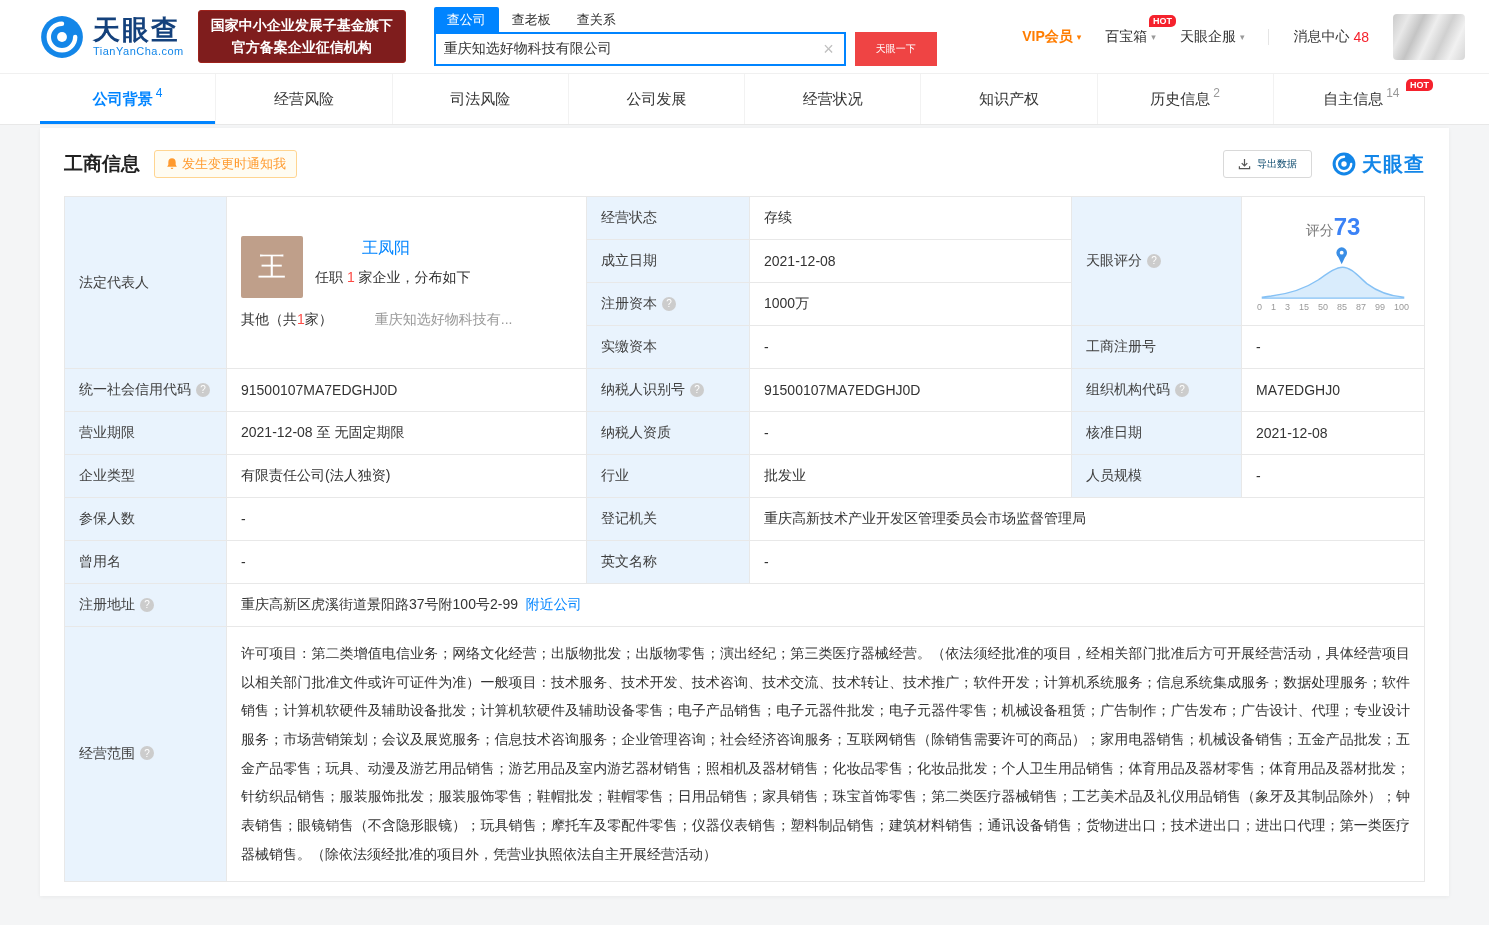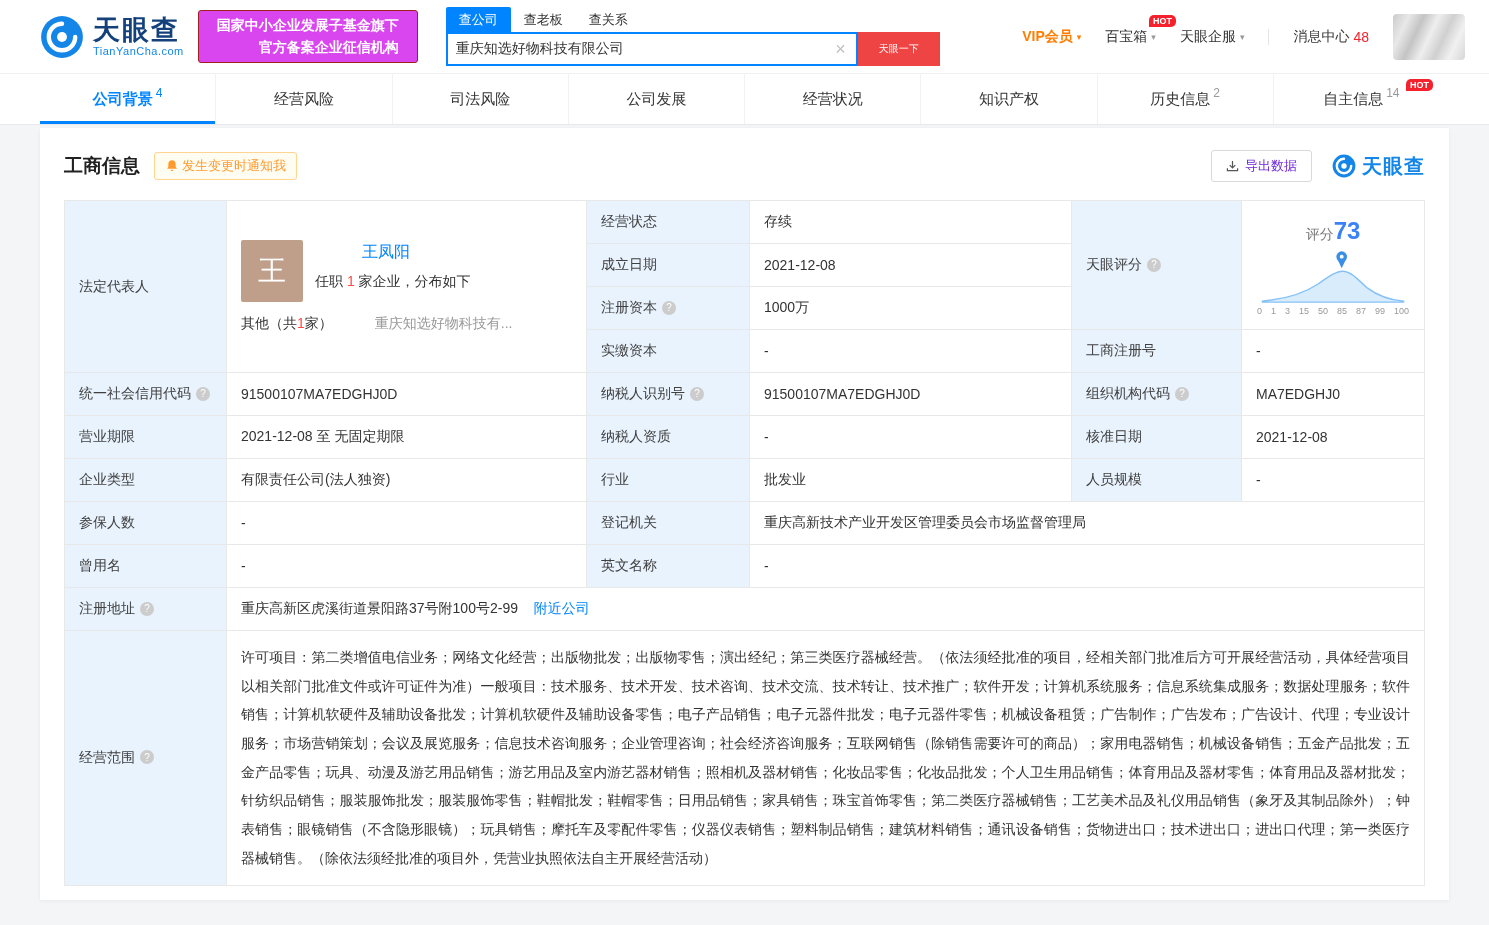--- a/index.html
+++ b/index.html
@@ -11,28 +11,28 @@
   a { text-decoration:none; cursor:pointer;margin-left:47px; }
 
   
   .topbar { height:74px; background:#fff; display:flex; align-items:center;
             padding:0 24px 0 40px; border-bottom:1px solid #f0f0f0; }
   .logo { display:flex; align-items:center; gap:9px; flex:0 0 auto; }
   .tyc-icon { width:44px; height:44px; display:block; }
   .tyc-icon.small { width:24px; height:24px; }
   .logo-cn { font-size:27px; font-weight:bold; color:#14417c; line-height:1.05; letter-spacing:2px; }
   .logo-en { font-size:11px; color:#1386e8; letter-spacing:.5px; }
-  .cert-badge { margin-left:14px; background:#d946ef; border:1px solid #9e221b; color:#fff;
-                font-size:14px; font-weight:bold; text-align:right; line-height:1.55;
-                padding:4px 18px; border-radius:3px; flex:0 0 auto; }
+  .cert-badge { margin-left:14px; background:#7f1d1d; border:1px solid #9e221b; color:#fff;
+                font-size:14px; font-weight:bold; text-align:center; line-height:1.55;
+                padding:4px 12px; border-radius:3px; flex:0 0 auto; }
   .search-area { margin-left:28px; flex:0 0 auto; }
   .search-tabs { display:flex; align-items:flex-end; height:25px; }
   .search-tab { font-size:13px; padding:4px 13px 3px; color:#333; cursor:pointer; }
   .search-tab.active { background:#0084ff; color:#fff; border-radius:2px 2px 0 0;font-family:Liberation Serif, serif; }
-  .search-row { display:flex; }
+  .search-row { display:flex;gap:9px; }
   .search-box { width:412px; height:34px; border:2px solid #0084ff; background:#fff;
                 display:flex; align-items:center; padding:0 8px; }
   .search-box input { flex:1; border:none; outline:none; font-size:14px; color:#333;
                       font-family:inherit; background:transparent; }
   .clear-x { color:#c0c0c0; font-size:18px; line-height:1; cursor:pointer; padding:0 2px; }
   .search-btn { width:82px; height:34px; background:#ef4444; color:#fff; border:none;
                 font-size:10px; cursor:pointer; font-family:Liberation Serif, serif; }
   .top-nav { margin-left:auto; display:flex; align-items:center; gap:24px; font-size:14px; }
   .nav-item { position:relative; display:flex; align-items:center; gap:4px; cursor:pointer; color:#333; white-space:nowrap; }
   .nav-item .caret { font-size:9px; color:#999; }
@@ -63,21 +63,21 @@
   
   .card { margin:3px 40px 0; background:#fff; box-shadow:0 1px 4px rgba(0,0,0,.05);
           padding-bottom:14px; }
   .card-head { display:flex; align-items:center; padding:22px 24px 14px; }
   .section-title { font-size:19px; font-weight:bold; color:#222; }
   .notify-btn { margin-left:14px; display:inline-flex; align-items:center; gap:3px;
                 background:#fffcf2; border:1px solid #ffd591; color:#ff9a2e; font-size:13px;
                 padding:4px 10px; border-radius:3px; cursor:pointer; }
   .head-right { margin-left:auto; display:flex; align-items:center; gap:20px; }
   .export-btn { display:inline-flex; align-items:center; gap:6px; border:1px solid #d9d9d9;
-                background:#fff; color:#6d28d9; font-size:13px; padding:6px 14px;
+                background:#fff; color:#0c4a6e; font-size:10px; padding:6px 14px;
                 border-radius:3px; cursor:pointer; }
   .wm-logo { display:flex; align-items:center; gap:6px; }
   .wm-text { font-size:20px; font-weight:bold; color:#1386e8; letter-spacing:1px; }
 
   
   .info-table { width:calc(100% - 48px); margin:4px 24px 0; border-collapse:collapse;
                 table-layout:fixed; }
   .info-table td { border:1px solid #e8e8e8; font-size:14px; color:#333;
                    padding:12px 14px; vertical-align:middle; word-break:break-all; }
   td.lbl { background:#e9f3fd; color:#404040; }
@@ -100,21 +100,21 @@
   
   .score-cell { padding:8px 10px 6px !important; }
   .score-head { display:flex; align-items:baseline; justify-content:center; gap:0; }
   .score-caption { color:#777; font-size:14px; }
   .score-value { color:#3b82f6; font-size:24px; font-weight:bold; }
   .score-curve { display:block; width:152px; height:58px; margin:2px auto 0; }
   .score-axis { display:flex; justify-content:space-between; width:152px; margin:1px auto 0;
                 font-size:9px; color:#999; }
 
   .scope-text { line-height:2.05; text-align:justify; }
-  .addr-link { color:#0084ff; margin-left:12px; }
+  .addr-link { color:#0084ff; margin-left:4px; }
 </style>
 </head>
 <body>
 
 <header class="topbar">
   <div class="logo">
     <svg class="tyc-icon" viewBox="0 0 40 40">
       <circle cx="20" cy="20" r="19" fill="#1386e8"></circle>
       <path d="M20 8 a12 12 0 1 0 12 12" fill="none" stroke="#fff" stroke-width="4" stroke-linecap="round"></path>
       <circle cx="20" cy="20" r="4.5" fill="#fff"></circle>

